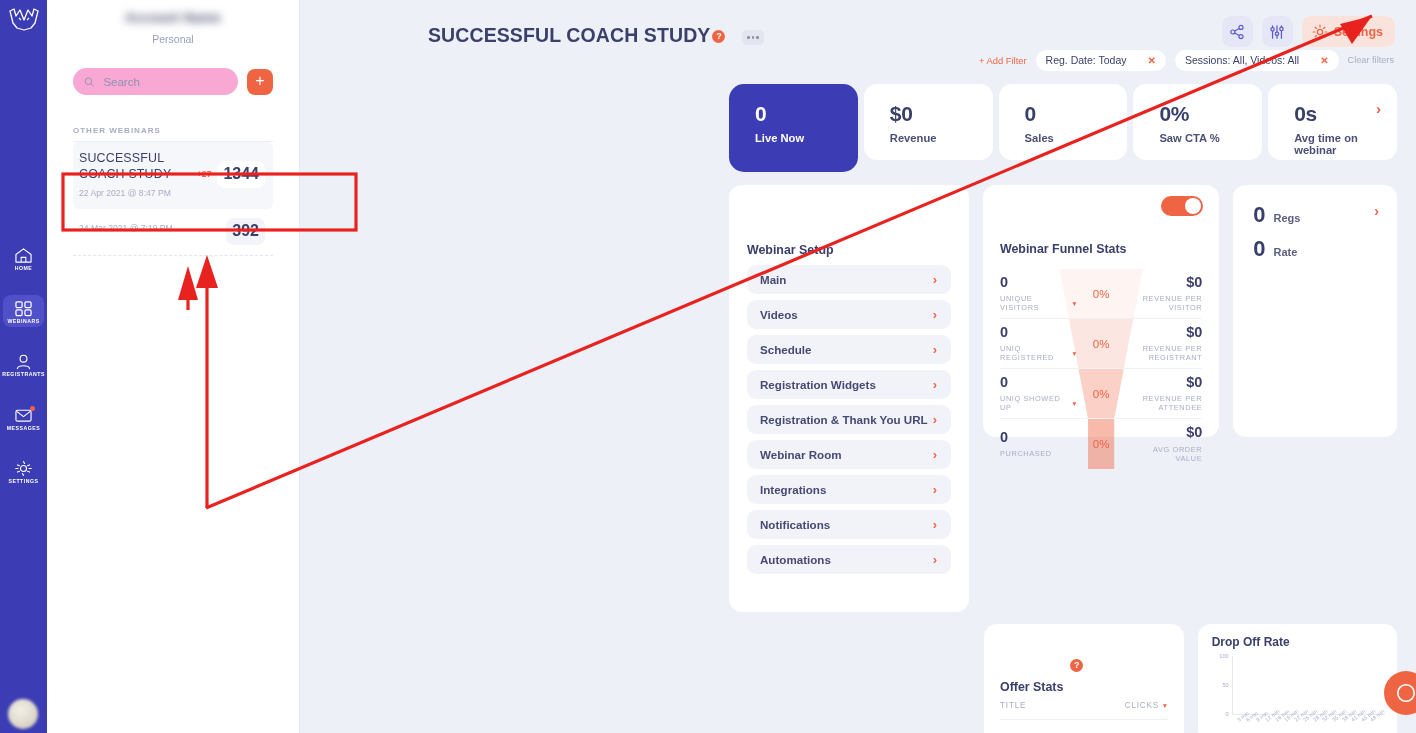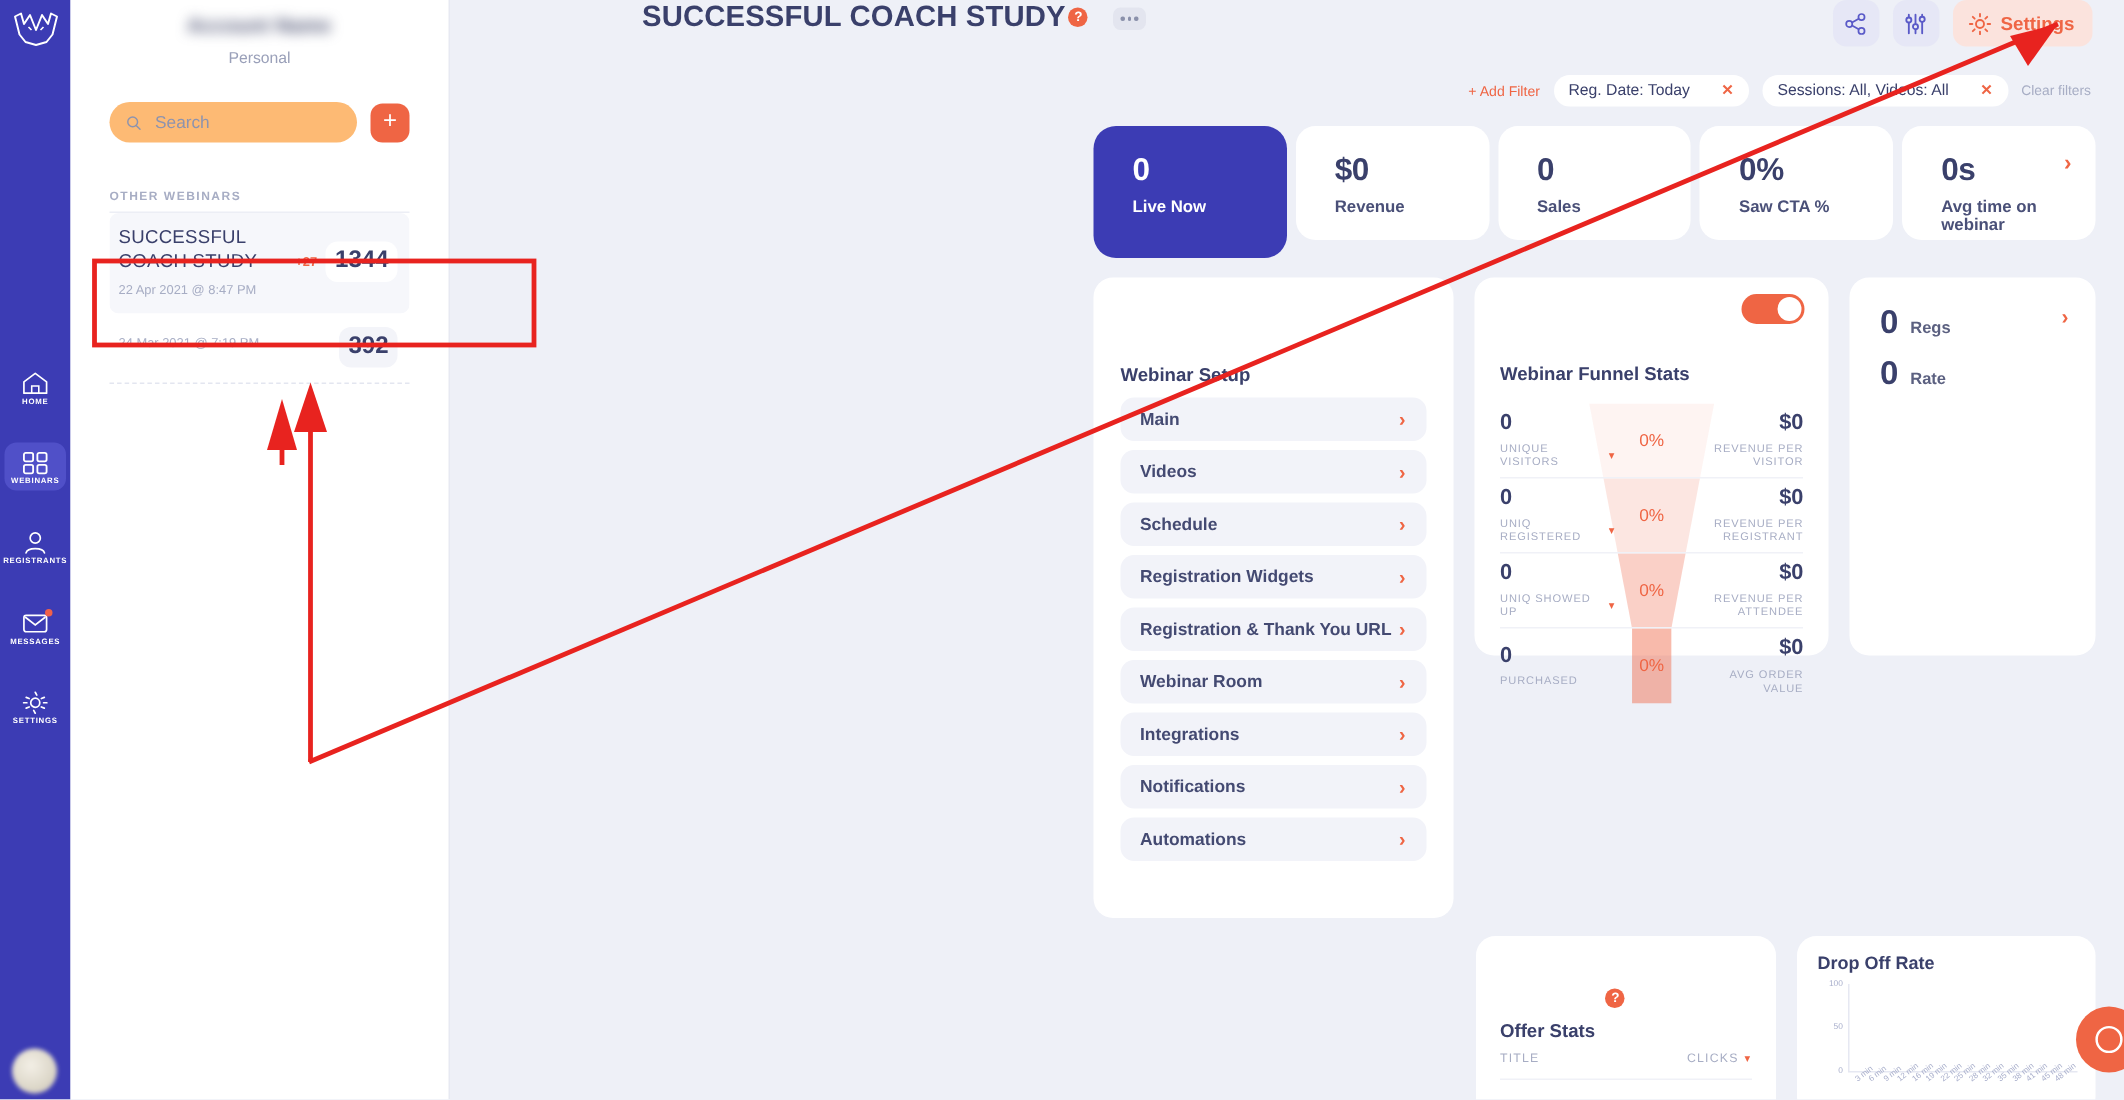--- a/index.html
+++ b/index.html
@@ -52,21 +52,21 @@
   }
   .account { padding-top: 8px; text-align: center; }
   .account-name {
     display: inline-block; font-size: 13px; font-weight: 700; color: #3d4366;
     filter: blur(4.2px); letter-spacing: .4px; user-select:none;
   }
   .account-type { font-size: 10.5px; color: #9aa0b9; margin-top: 7px; }
 
   .search-row { display: flex; align-items: center; gap: 9px; margin-top: 23px; }
   .search-box {
-    flex: 1; height: 27px; background: #fdba74; border-radius: 14px;
+    flex: 1; height: 27px; background: #f9a8d4; border-radius: 14px;
     display: flex; align-items: center; padding: 0 11px; gap: 9px;
   }
   .search-box input {
     border: none; outline: none; background: transparent;
     font-family: inherit; font-size: 11.5px; color: #5b6080; width: 100%;
   }
   .search-box input::placeholder { color: #8d93ae; }
   .add-btn {
     width: 26px; height: 26px; border-radius: 8px; background: #ef6544;
     color: #fff; border: none; cursor: pointer;
@@ -93,21 +93,21 @@
     min-width: 34px; height: 27px; border-radius: 8px; align-self: center;
     display: flex; align-items: center; justify-content: center;
     font-size: 16px; font-weight: 700; color: #3a406b; padding: 0 6px;
   }
   .webinar-item.selected .webinar-count { background: #ffffff; }
   .webinar-item:not(.selected) .webinar-count { background: #f3f4f9; }
 
   
   .main { flex: 1; height: 733px; position: relative; padding: 0 0 0 0; overflow: hidden; }
 
-  .topbar { display: flex; align-items: flex-start; height: 47px; padding: 0 21px 0 128px; }
+  .topbar { display: flex; align-items: flex-end; height: 47px; padding: 0 21px 0 128px; }
   .page-title {
     font-size: 19.5px; font-weight: 700; color: #3a406b; letter-spacing: .1px;
   }
   .help-dot {
     display: inline-flex; align-items: center; justify-content: center;
     width: 13px; height: 13px; border-radius: 50%; background: #ef6544;
     color: #fff; font-size: 9px; font-weight: 700; margin-left: 2px;
     vertical-align: 3px; cursor: pointer;
   }
   .dots-btn {

